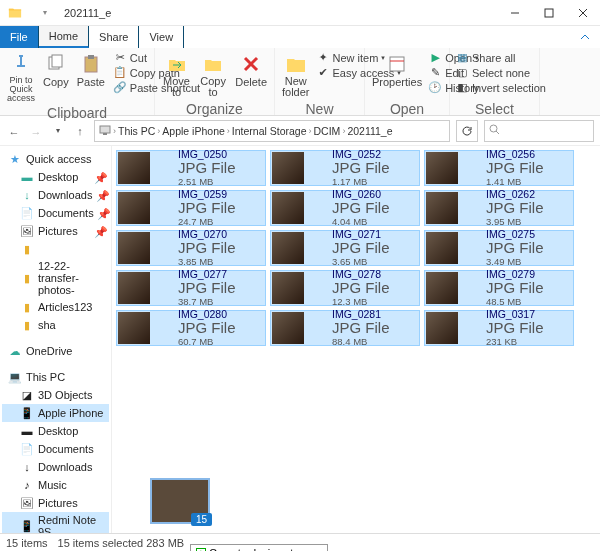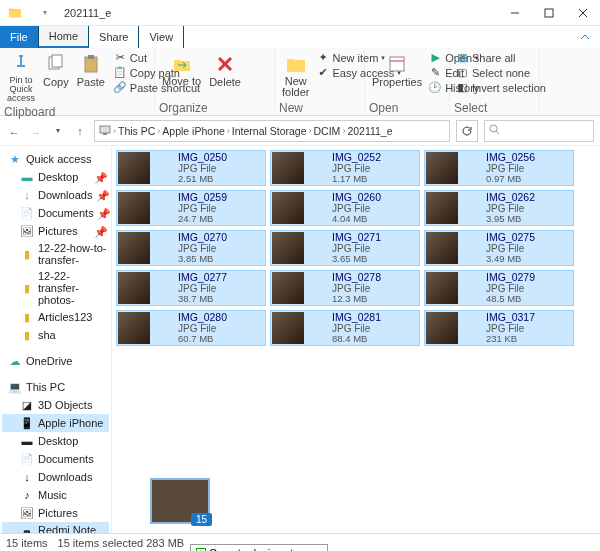--- a/index.html
+++ b/index.html
@@ -14,21 +14,21 @@
 
 
 .menubar { height: 22px; display: flex; align-items: stretch; background: #fff; }
 .menutab { padding: 0 10px; display: flex; align-items: center; color: #333; border-right: 1px solid #0c4a6e; }
 .menutab.file { background: #1979CA; color: #fff; }
 .menutab.active { background: #f5f5f5; border-bottom: 2px solid #1979CA; }
 
 
 .ribbon { height: 68px; background: #fafafa; border-bottom: 1px solid #ddd; display: flex; }
 .rgroup { border-right: 1px solid #eee; padding: 2px 4px; display: flex; flex-direction: column; justify-content: space-between; }
-.rgroup .label { font-size: 12px; color: #666; height: 12px; }
+.rgroup .label { text-align: center; font-size: 14px; color: #666; height: 12px; }
 .rgroup .body { flex: 1; display: flex; align-items: flex-start; gap: 2px; }
 .rbtn { display: flex; flex-direction: column; align-items: center; padding: 2px 3px; font-size: 9.5px; color: #444; width: auto; }
 .rbtn .ico { width: 24px; height: 24px; display:flex; align-items:center; justify-content:center; }
 .rbtn-col { display:flex; flex-direction:column; gap:0px; }
 .rbtn-row { display:flex; align-items:center; gap:3px; font-size:10px; color:#444; padding:1px 2px; white-space:nowrap; }
 .rbtn-row .ico { width:13px; height:13px; display:flex; align-items:center; justify-content:center;}
 
 
 .addrbar { height: 30px; display: flex; align-items: center; padding: 2px 6px; gap: 6px; border-bottom: 1px solid #eee; }
 .navarrow { width: 16px; height: 16px; display:flex; align-items:center; justify-content:center; color:#555; }
@@ -46,21 +46,21 @@
 .sideitem.sel { background: #cce8ff; }
 .sideitem .ico { width: 14px; height: 14px; display:flex; align-items:center; justify-content:center; flex-shrink:0;}
 .sidespacer { height: 8px; }
 .pin { width:10px; height:10px; color:#999; margin-left:auto; margin-right:3px;}
 
 .content { flex: 1; padding: 4px; overflow: hidden; display:flex; flex-wrap:wrap; align-content:flex-start; gap:4px;}
 .filetile { width: 150px; height: 36px; display: flex; align-items: center; gap: 4px; background: #cce8ff; border:1px solid #99d1ff; padding:1px;}
 .filetile .thumb { width: 32px; height: 32px; background: #333; flex-shrink:0; background-image:linear-gradient(135deg,#6b5a4a,#2a1a10);}
 .filetile .meta { display: flex; flex-direction: column; justify-content: center; line-height:1.1;margin-left:24px; }
 .filetile .fname { font-size: 10.5px; color: #006; }
-.filetile .ftype { font-size: 10px; color: #555; }
+.filetile .ftype { font-size: 15px; color: #555; }
 .filetile .fsize { font-size: 9.5px; color: #555; }
 
 
 .dragimg { position: absolute; width: 60px; height: 46px; background: #5a4a3a; border: 2px solid #88b8e8; left: 150px; top: 332px; z-index:5;}
 .dragbadge { position:absolute; right:-4px; bottom:-4px; background:#1979CA; color:#fff; font-size:10px; padding:1px 5px; border-radius:2px;}
 .draghint { position: absolute; left:190px; top:398px; background:#fff; border:1px solid #999; padding:2px 5px; font-size:10.5px; z-index:6; display:flex; align-items:center; gap:3px;}
 
 
 .statusbar { height: 18px; border-top: 1px solid #ddd; display: flex; align-items: center; padding: 0 6px; gap: 10px; font-size: 10px; color: #444; }
 </style>
@@ -167,20 +167,29 @@
   <div class="rgroup" style="width:120px">
     <div class="body">
       <div class="rbtn">
           <span class="ico">
             <svg width="20" height="20">
               <path fill="#ffd868" d="M2 6h6l1 1h9v10H2z"></path>
               <path d="M6 11h8M11 8l3 3-3 3" stroke="#2a7" fill="none"></path>
             </svg>
           </span>
           <span style="text-align:center;line-height:1">Move
+to</span>
+        </div>
+      <div class="rbtn">
+          <span class="ico">
+            <svg width="20" height="20">
+              <path fill="#ffd868" d="M2 6h6l1 1h9v10H2z"></path>
+            </svg>
+          </span>
+          <span style="text-align:center;line-height:1">Copy
 to</span>
         </div>
       <div class="rbtn">
           <span class="ico">
             <svg width="20" height="20">
               <line x1="4" y1="4" x2="16" y2="16" stroke="#d33" stroke-width="3"></line>
               <line x1="16" y1="4" x2="4" y2="16" stroke="#d33" stroke-width="3"></line>
             </svg>
           </span>
           <span>Delete</span>
@@ -322,21 +331,20 @@
         <span>Documents</span>
         <span class="pin">📌</span>
       </div>
     <div class="sideitem sub">
         <span class="ico">🖼</span>
         <span>Pictures</span>
         <span class="pin">📌</span>
       </div>
     <div class="sideitem sub">
         <span class="ico" style="color:#e8b030">▮</span>
-        <span style="overflow:hidden;text-overflow:ellipsis">12-22-how-to-transfer-</span>
       </div>
     <div class="sideitem sub">
         <span class="ico" style="color:#e8b030">▮</span>
         <span style="overflow:hidden;text-overflow:ellipsis">12-22-transfer-photos-</span>
       </div>
     <div class="sideitem sub">
         <span class="ico" style="color:#e8b030">▮</span>
         <span>Articles123</span>
       </div>
     <div class="sideitem sub">
@@ -403,21 +411,21 @@
           <div class="fname">IMG_0252</div>
           <div class="ftype">JPG File</div>
           <div class="fsize">1.17 MB</div>
         </div>
       </div>
       <div class="filetile">
         <div class="thumb"></div>
         <div class="meta">
           <div class="fname">IMG_0256</div>
           <div class="ftype">JPG File</div>
-          <div class="fsize">0.97 MB</div>
+          <div class="fsize">1.41 MB</div>
         </div>
       </div>
       <div class="filetile">
         <div class="thumb"></div>
         <div class="meta">
           <div class="fname">IMG_0259</div>
           <div class="ftype">JPG File</div>
           <div class="fsize">24.7 MB</div>
         </div>
       </div>

